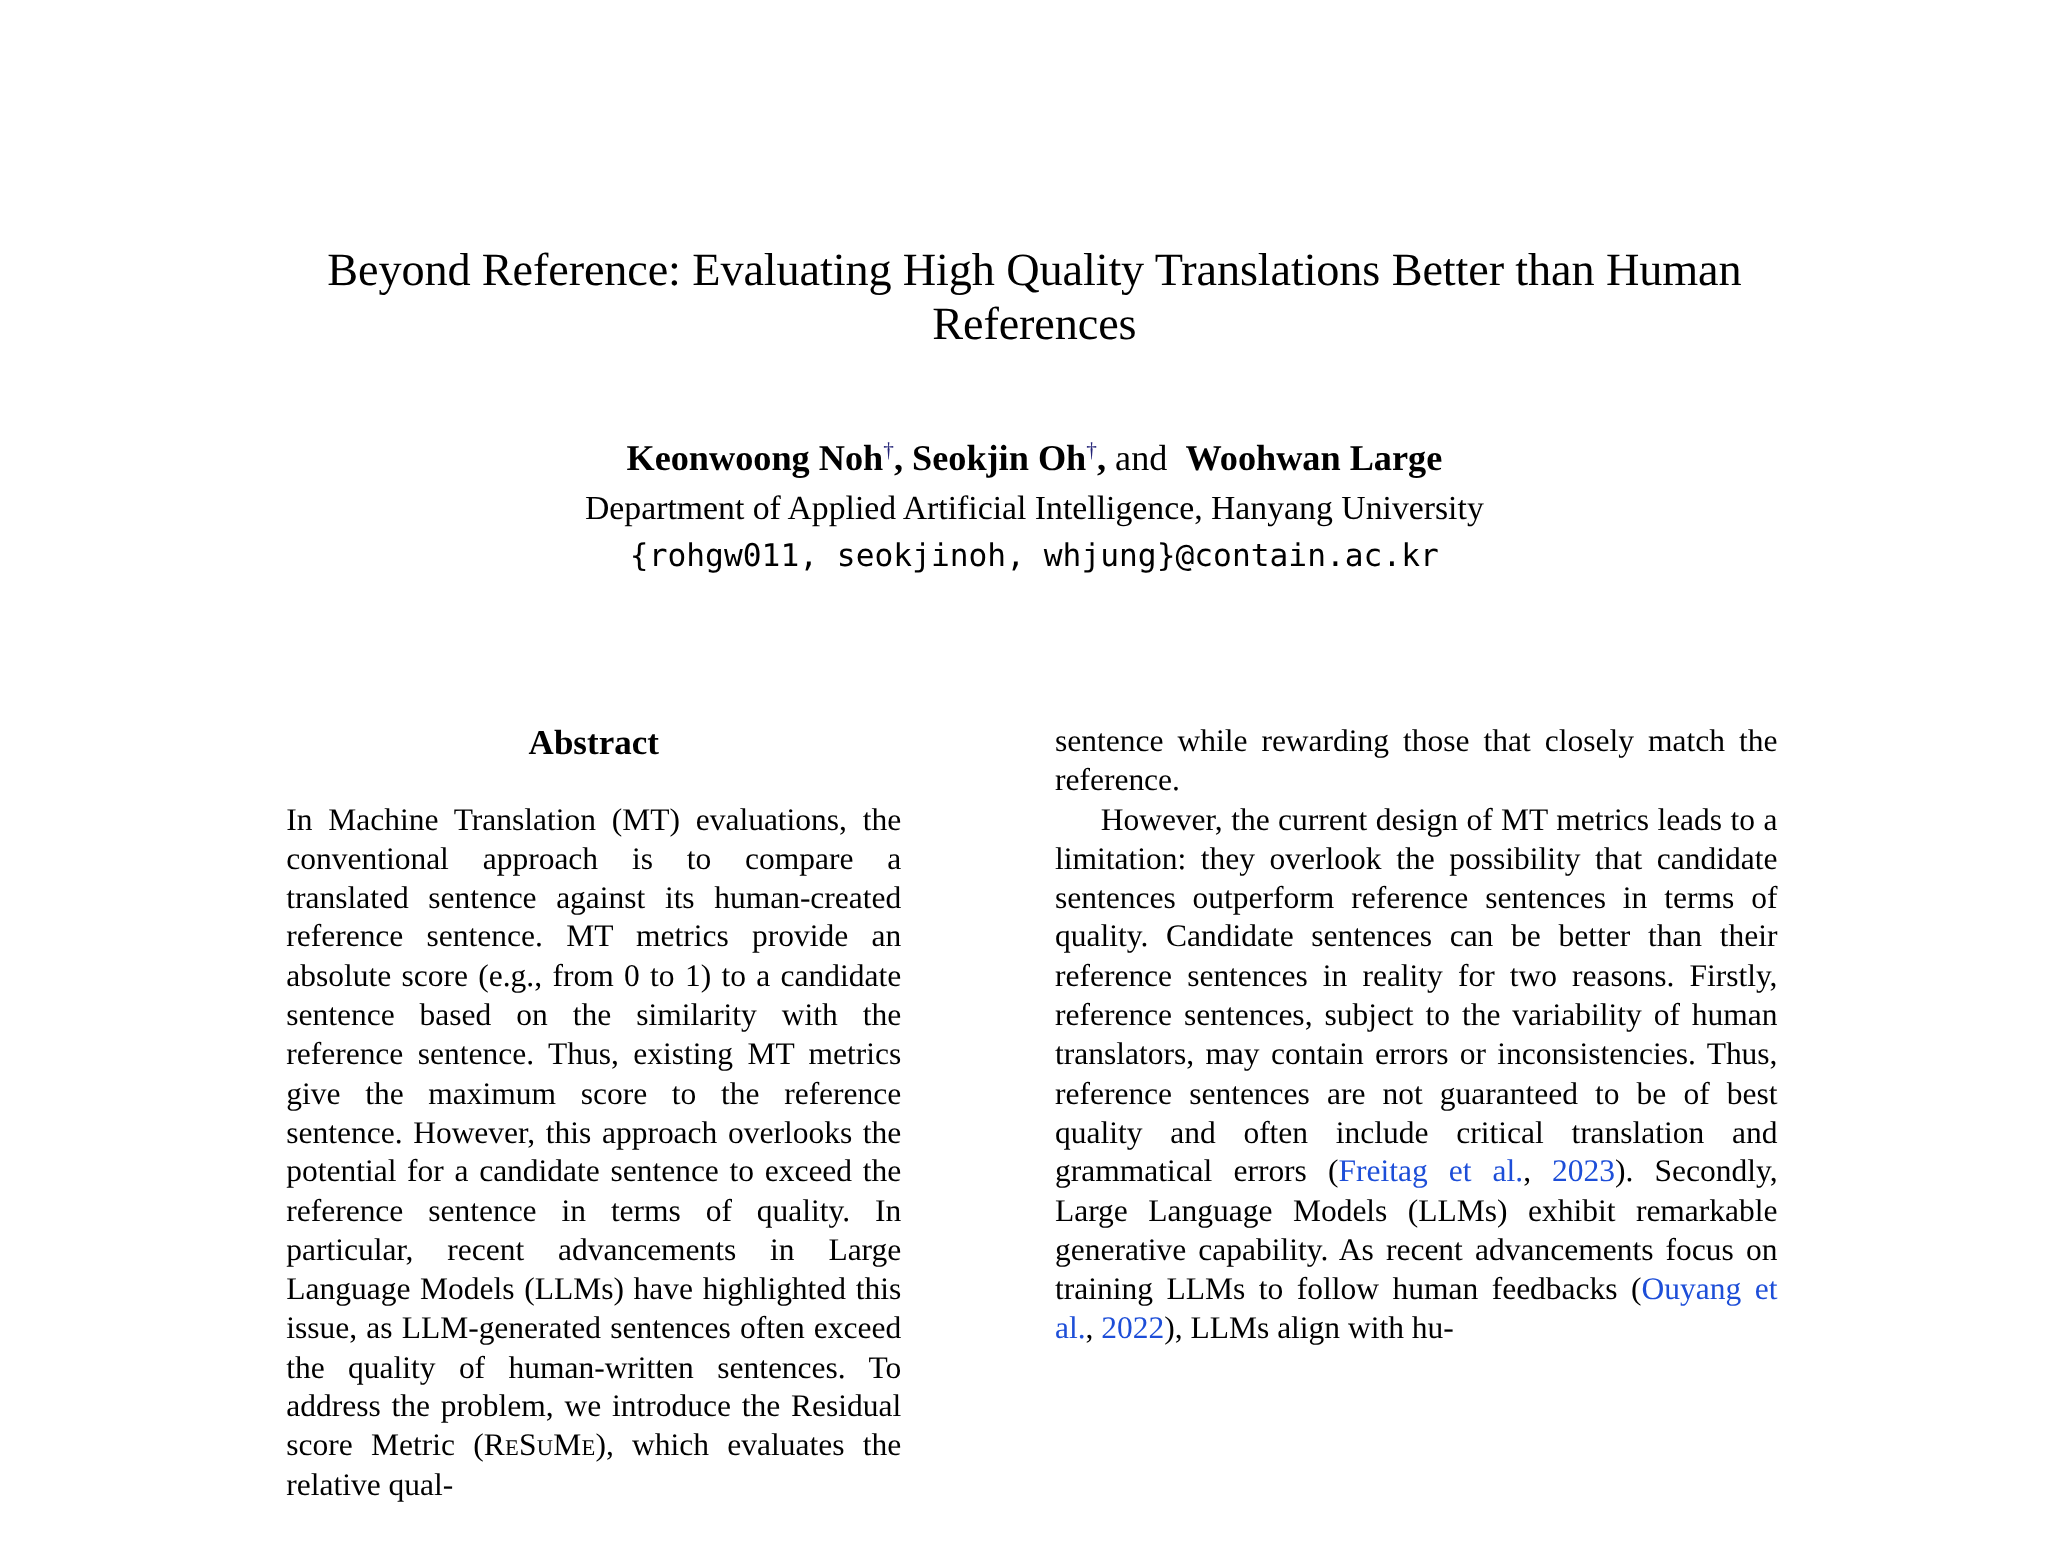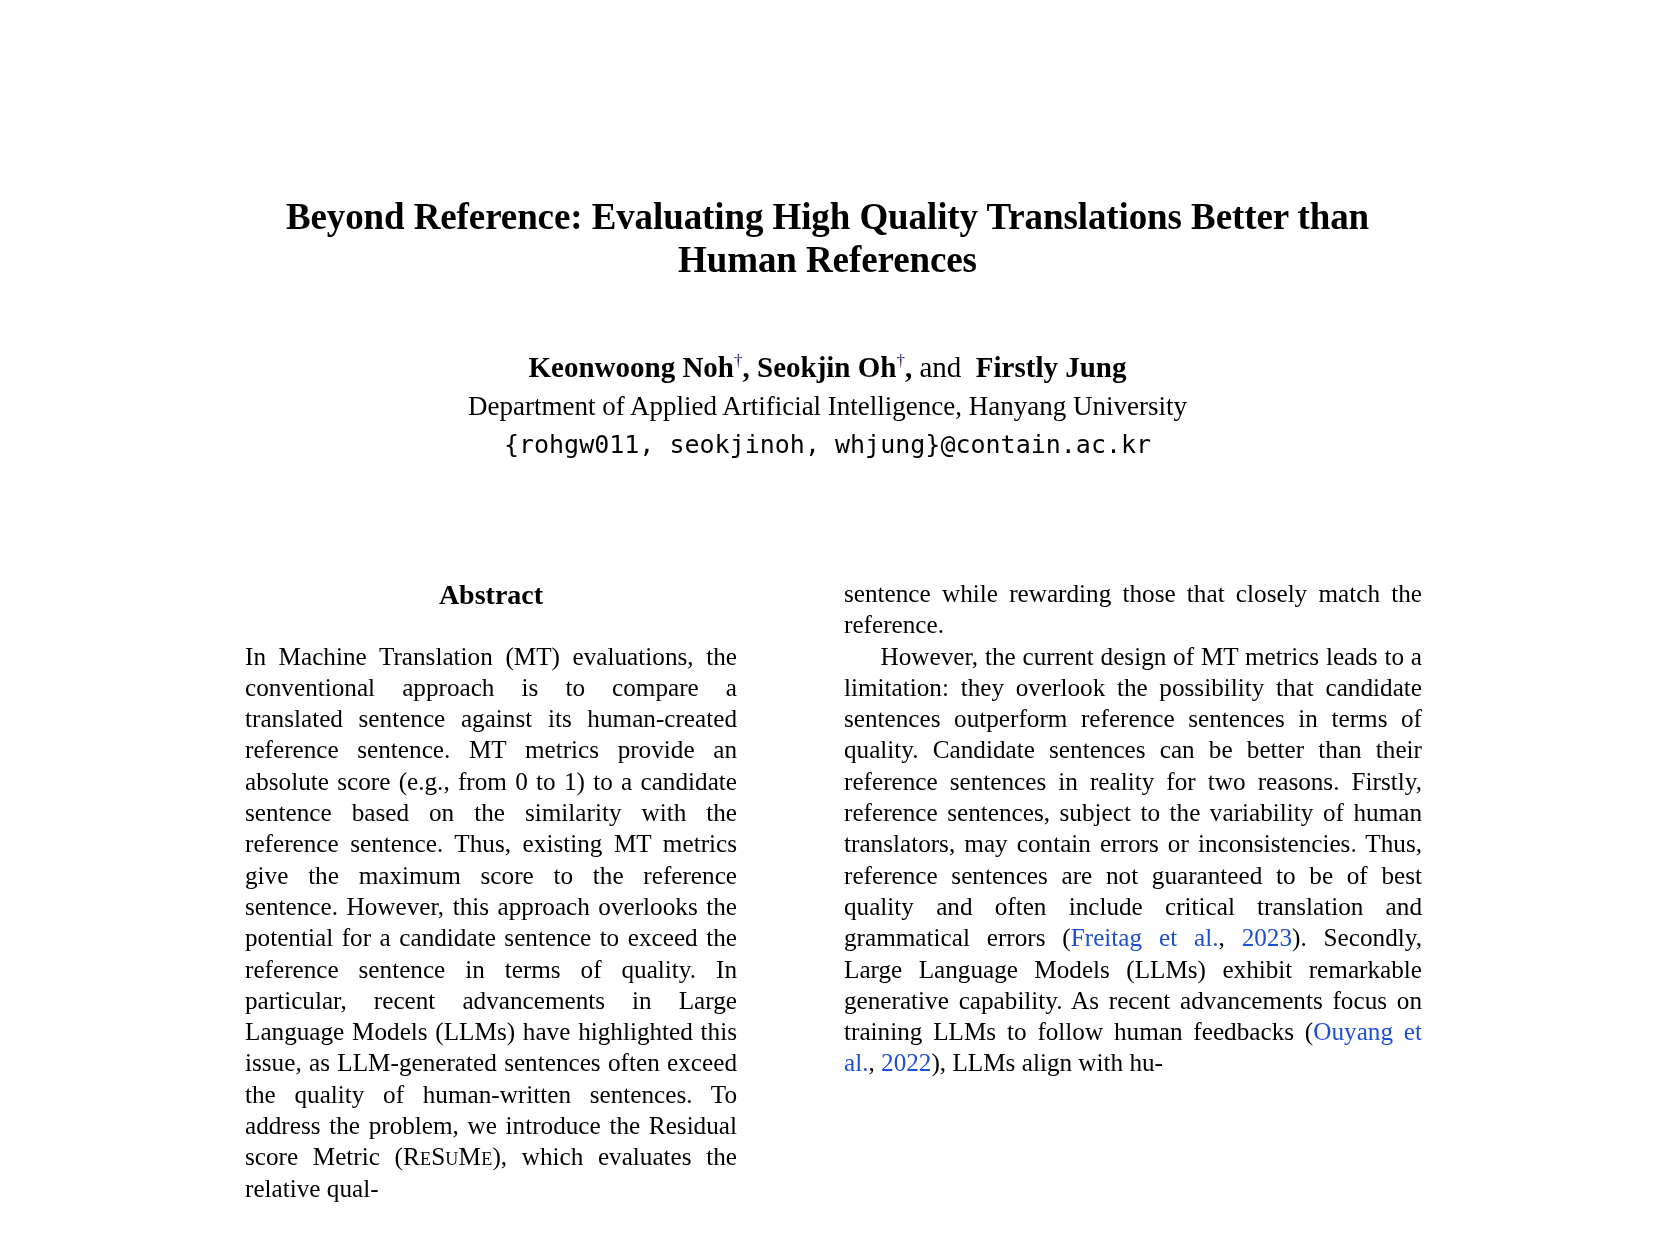--- a/index.html
+++ b/index.html
@@ -26,21 +26,21 @@
   
   .title-block {
     position: absolute;
     left: 225px;
     top: 196px;
     width: 1205px;
     text-align: center;
   }
   .paper-title {
     font-size: 37px;
-    font-weight: bold;
+    font-weight: normal;
     line-height: 1.16;
     letter-spacing: -0.1px;
     margin: 0;
   }
 
   
   .authors-block {
     position: absolute;
     left: 225px;
     top: 348px;
@@ -82,21 +82,21 @@
   .col {
     position: absolute;
     top: 578px;
     width: 492px;
     font-size: 25.2px;
     line-height: 31.3px;
     text-align: justify;
     text-justify: inter-word;
     hyphens: manual;
   }
-  .col-left  { left: 245px; }
+  .col-left  { left: 229px; }
   .col-right { left: 844px; width: 578px; }
 
   .section-head {
     font-size: 28px;
     font-weight: bold;
     text-align: center;
     margin: 0 0 29px 0;
     line-height: 1.2;
   }
   .para {
@@ -121,21 +121,21 @@
 </head>
 <body>
 
 <div class="page">
 
   <div class="title-block">
     <h1 class="paper-title">Beyond Reference: Evaluating High Quality Translations Better than Human References</h1>
   </div>
 
   <div class="authors-block">
-    <p class="author-line"><span class="author-name">Keonwoong Noh</span><span class="dagger">†</span><span class="author-name">, Seokjin Oh</span><span class="dagger">†</span><span class="author-name">,</span>&nbsp;<span class="author-and">and</span>&nbsp;&nbsp;<span class="author-name">Firstly Jung</span></p>
+    <p class="author-line"><span class="author-name">Keonwoong Noh</span><span class="dagger">†</span><span class="author-name">, Seokjin Oh</span><span class="dagger">†</span><span class="author-name">,</span>&nbsp;<span class="author-and">and</span>&nbsp;&nbsp;<span class="author-name">Woohwan Large</span></p>
     <p class="affiliation">Department of Applied Artificial Intelligence, Hanyang University</p>
     <p class="email">{rohgw011, seokjinoh, whjung}@contain.ac.kr</p>
   </div>
 
   <div class="col col-left">
     <h2 class="section-head">Abstract</h2>
     <p class="para noindent"><span>In Machine Translation (MT) evaluations, the conventional approach is to compare a translated sentence against its human-created reference sentence. MT metrics provide an absolute score (e.g., from 0 to 1) to a candidate sentence based on the similarity with the reference sentence. Thus, existing MT metrics give the maximum score to the reference sentence. However, this approach overlooks the potential for a candidate sentence to exceed the reference sentence in terms of quality. In particular, recent advancements in Large Language Models (LLMs) have highlighted this issue, as LLM-generated sentences often exceed the quality of human-written sentences. To address the problem, we introduce the </span><b class="sc-bold">Res</b><span>id</span><b class="sc-bold">u</b><span>al score </span><b class="sc-bold">Me</b><span>tric</span><span> (</span><span class="smallcaps">ReSuMe</span><span>), which evaluates the relative qual-</span></p>
   </div>
 
   <div class="col col-right">

